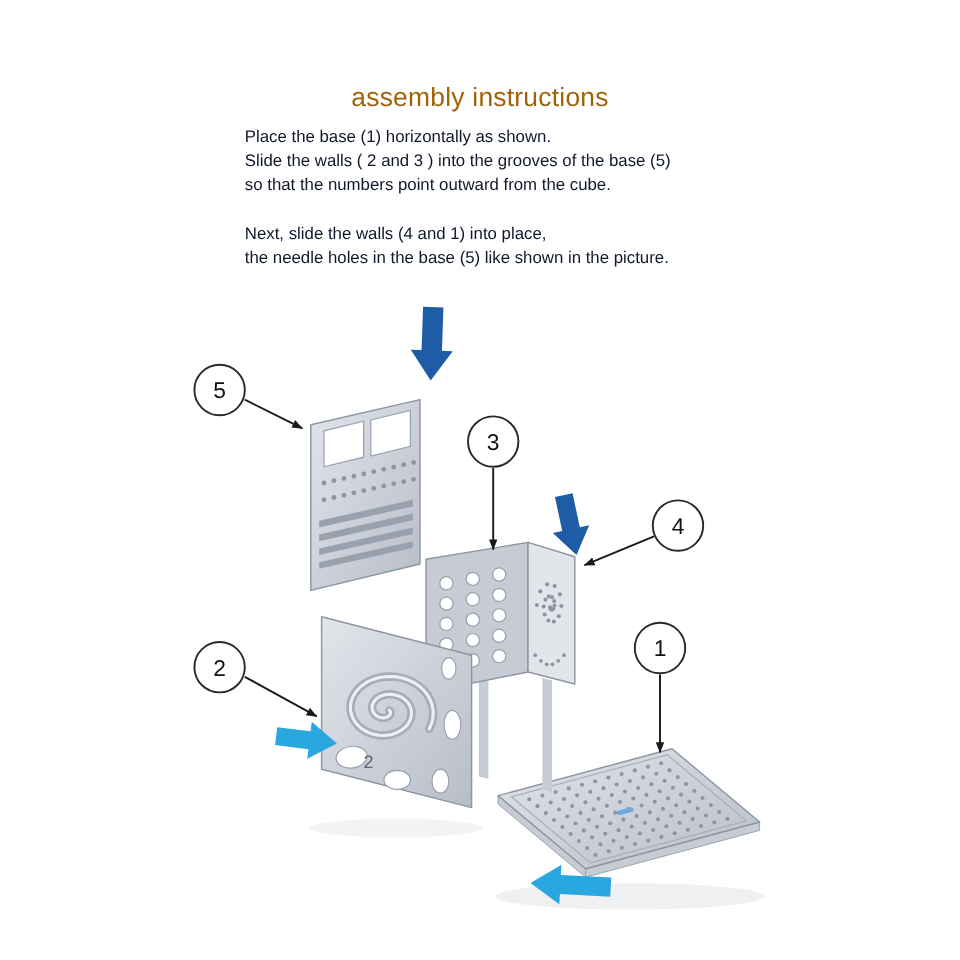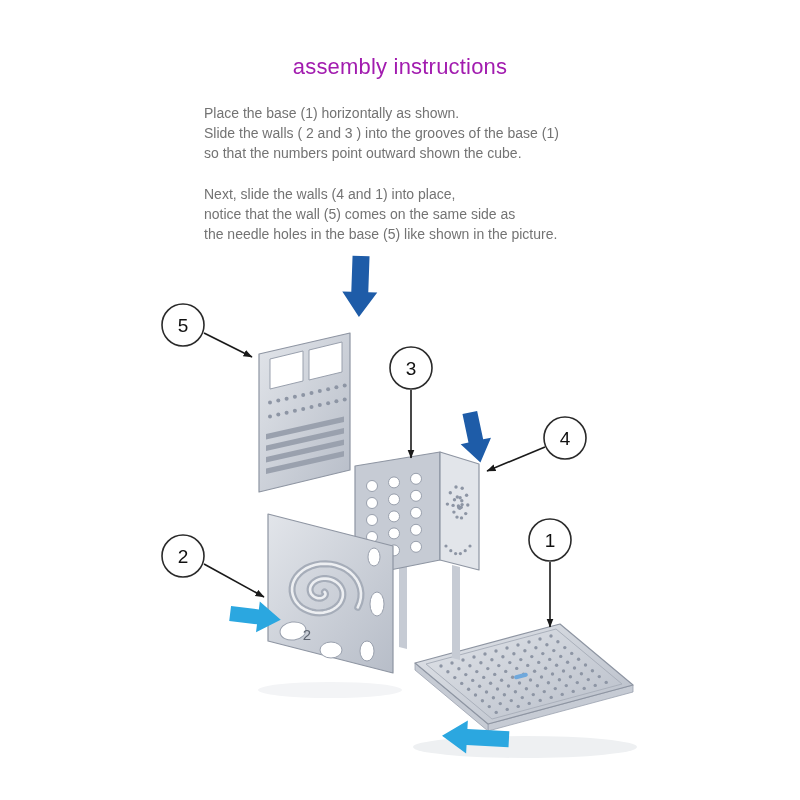--- a/index.html
+++ b/index.html
@@ -1,18 +1,18 @@
 <!DOCTYPE html>
 <html><head>
 <meta charset="utf-8">
 <style>
   html,body{margin:0;padding:0;background:#fff;}
   .page{position:relative;width:800px;height:800px;background:#fff;font-family:"Liberation Sans",sans-serif;overflow:hidden;}
-  .title{position:absolute;left:0;top:54px;width:100%;text-align:center;font-size:22px;color:#a21caf;letter-spacing:.2px;}
-  .instructions{position:absolute;left:204px;top:103px;font-size:14px;line-height:20px;color:#737373;}
+  .title{position:absolute;left:0;top:68px;width:100%;text-align:center;font-size:22px;color:#a16207;letter-spacing:.2px;}
+  .instructions{position:absolute;left:204px;top:103px;font-size:14px;line-height:20px;color:#0f172a;}
   .para{margin:0 0 21px 0;}
   #diagram{position:absolute;left:0;top:0;}
   .part-body{stroke:#8e95a2;stroke-width:1.2;stroke-linejoin:round;}
   .part-side{stroke:#9aa1ae;stroke-width:.8;stroke-linejoin:round;}
   .hole{fill:#fff;stroke:#99a0ad;stroke-width:1;}
   .slot{fill:#9aa1ae;}
   .callout-circle{fill:#fff;stroke:#2a2a2a;stroke-width:1.6;}
   .callout-line{stroke:#1a1a1a;stroke-width:1.6;}
   text.callout-num{font-family:"Liberation Sans",sans-serif;font-size:19px;fill:#111;}
   text.part-num{font-family:"Liberation Sans",sans-serif;font-size:15px;fill:#5f6672;}
@@ -20,26 +20,25 @@
 </head>
 <body>
 
 <div class="page">
 
   <div class="title">assembly instructions</div>
 
   <div class="instructions">
     <div class="para">
       <div>Place the base (1) horizontally as shown.</div>
-      <div>Slide the walls ( 2 and 3 ) into the grooves of the base (1)</div>
-      <div>so that the numbers point outward shown the cube.</div>
+      <div>Slide the walls ( 2 and 3 ) into the grooves of the base (5)</div>
+      <div>so that the numbers point outward from the cube.</div>
     </div>
     <div class="para">
       <div>Next, slide the walls (4 and 1) into place,</div>
-      <div>notice that the wall (5) comes on the same side as</div>
       <div>the needle holes in the base (5) like shown in the picture.</div>
     </div>
   </div>
 
   <svg id="diagram" width="800" height="800" viewBox="0 0 800 800">
     <defs>
       <linearGradient id="partGrad" x1="0" y1="0" x2="1" y2="1">
         <stop offset="0" stop-color="#e2e5ea"></stop>
         <stop offset="1" stop-color="#b7bdc8"></stop>
       </linearGradient>

